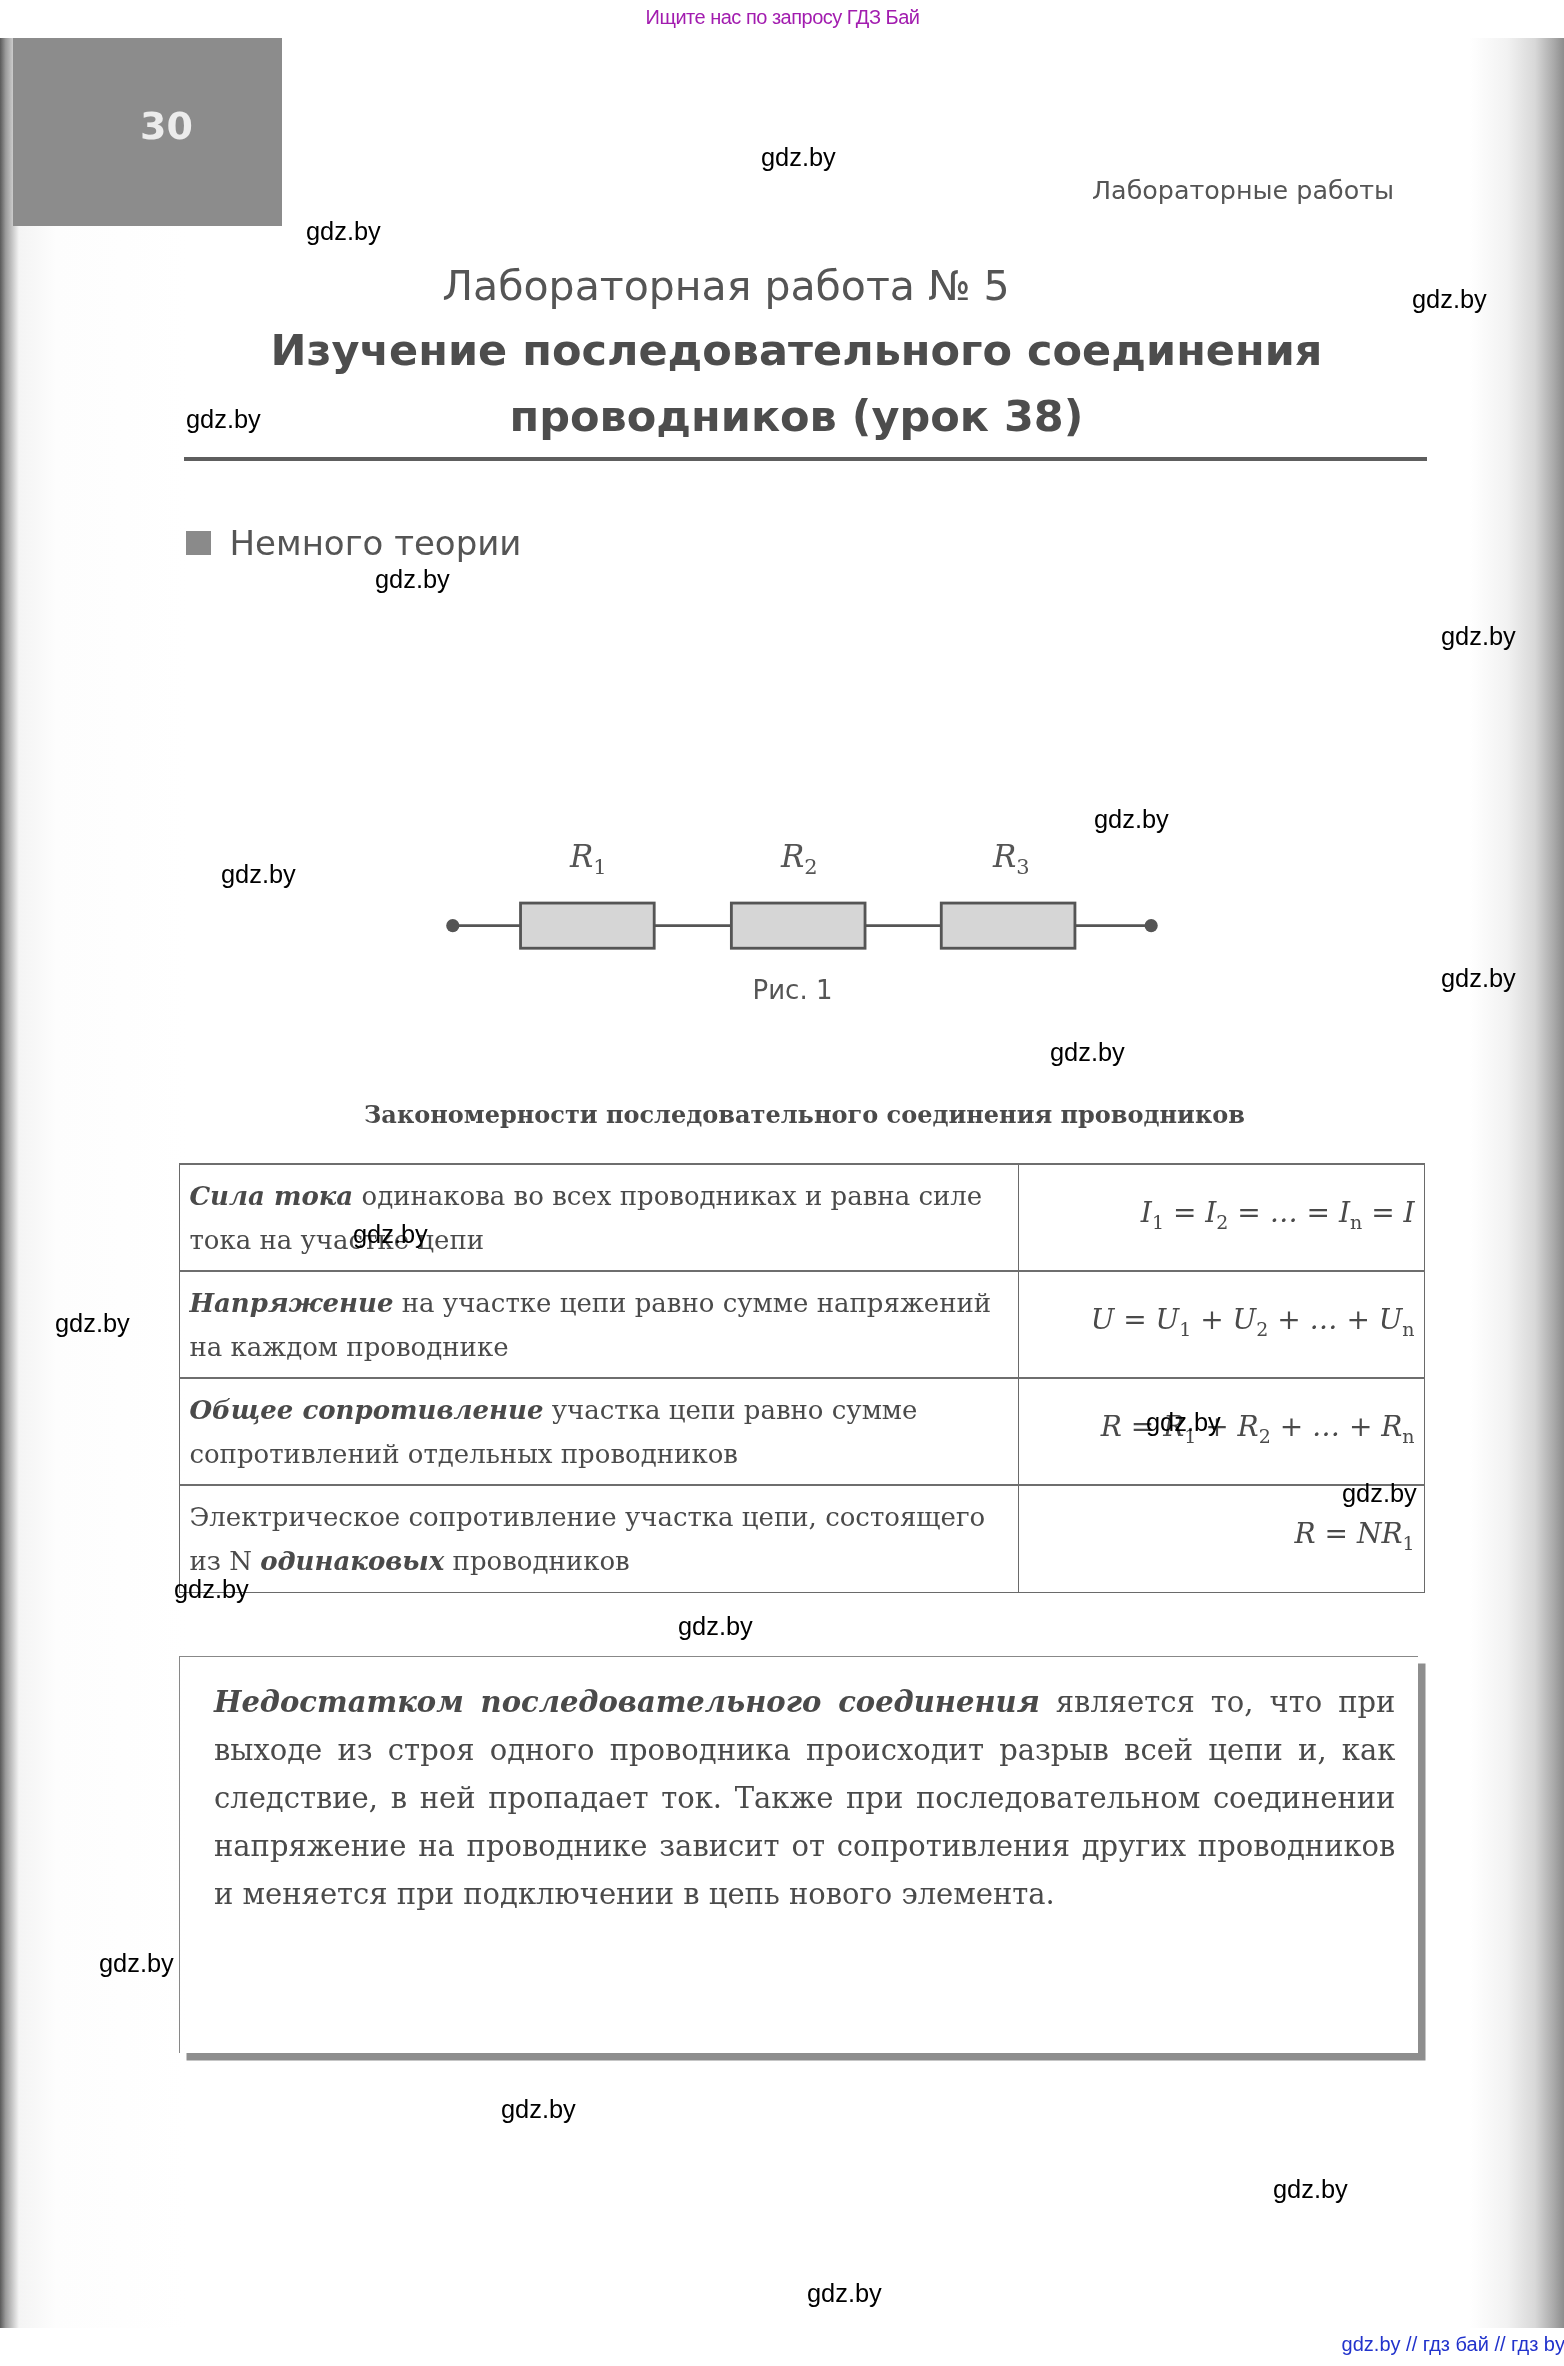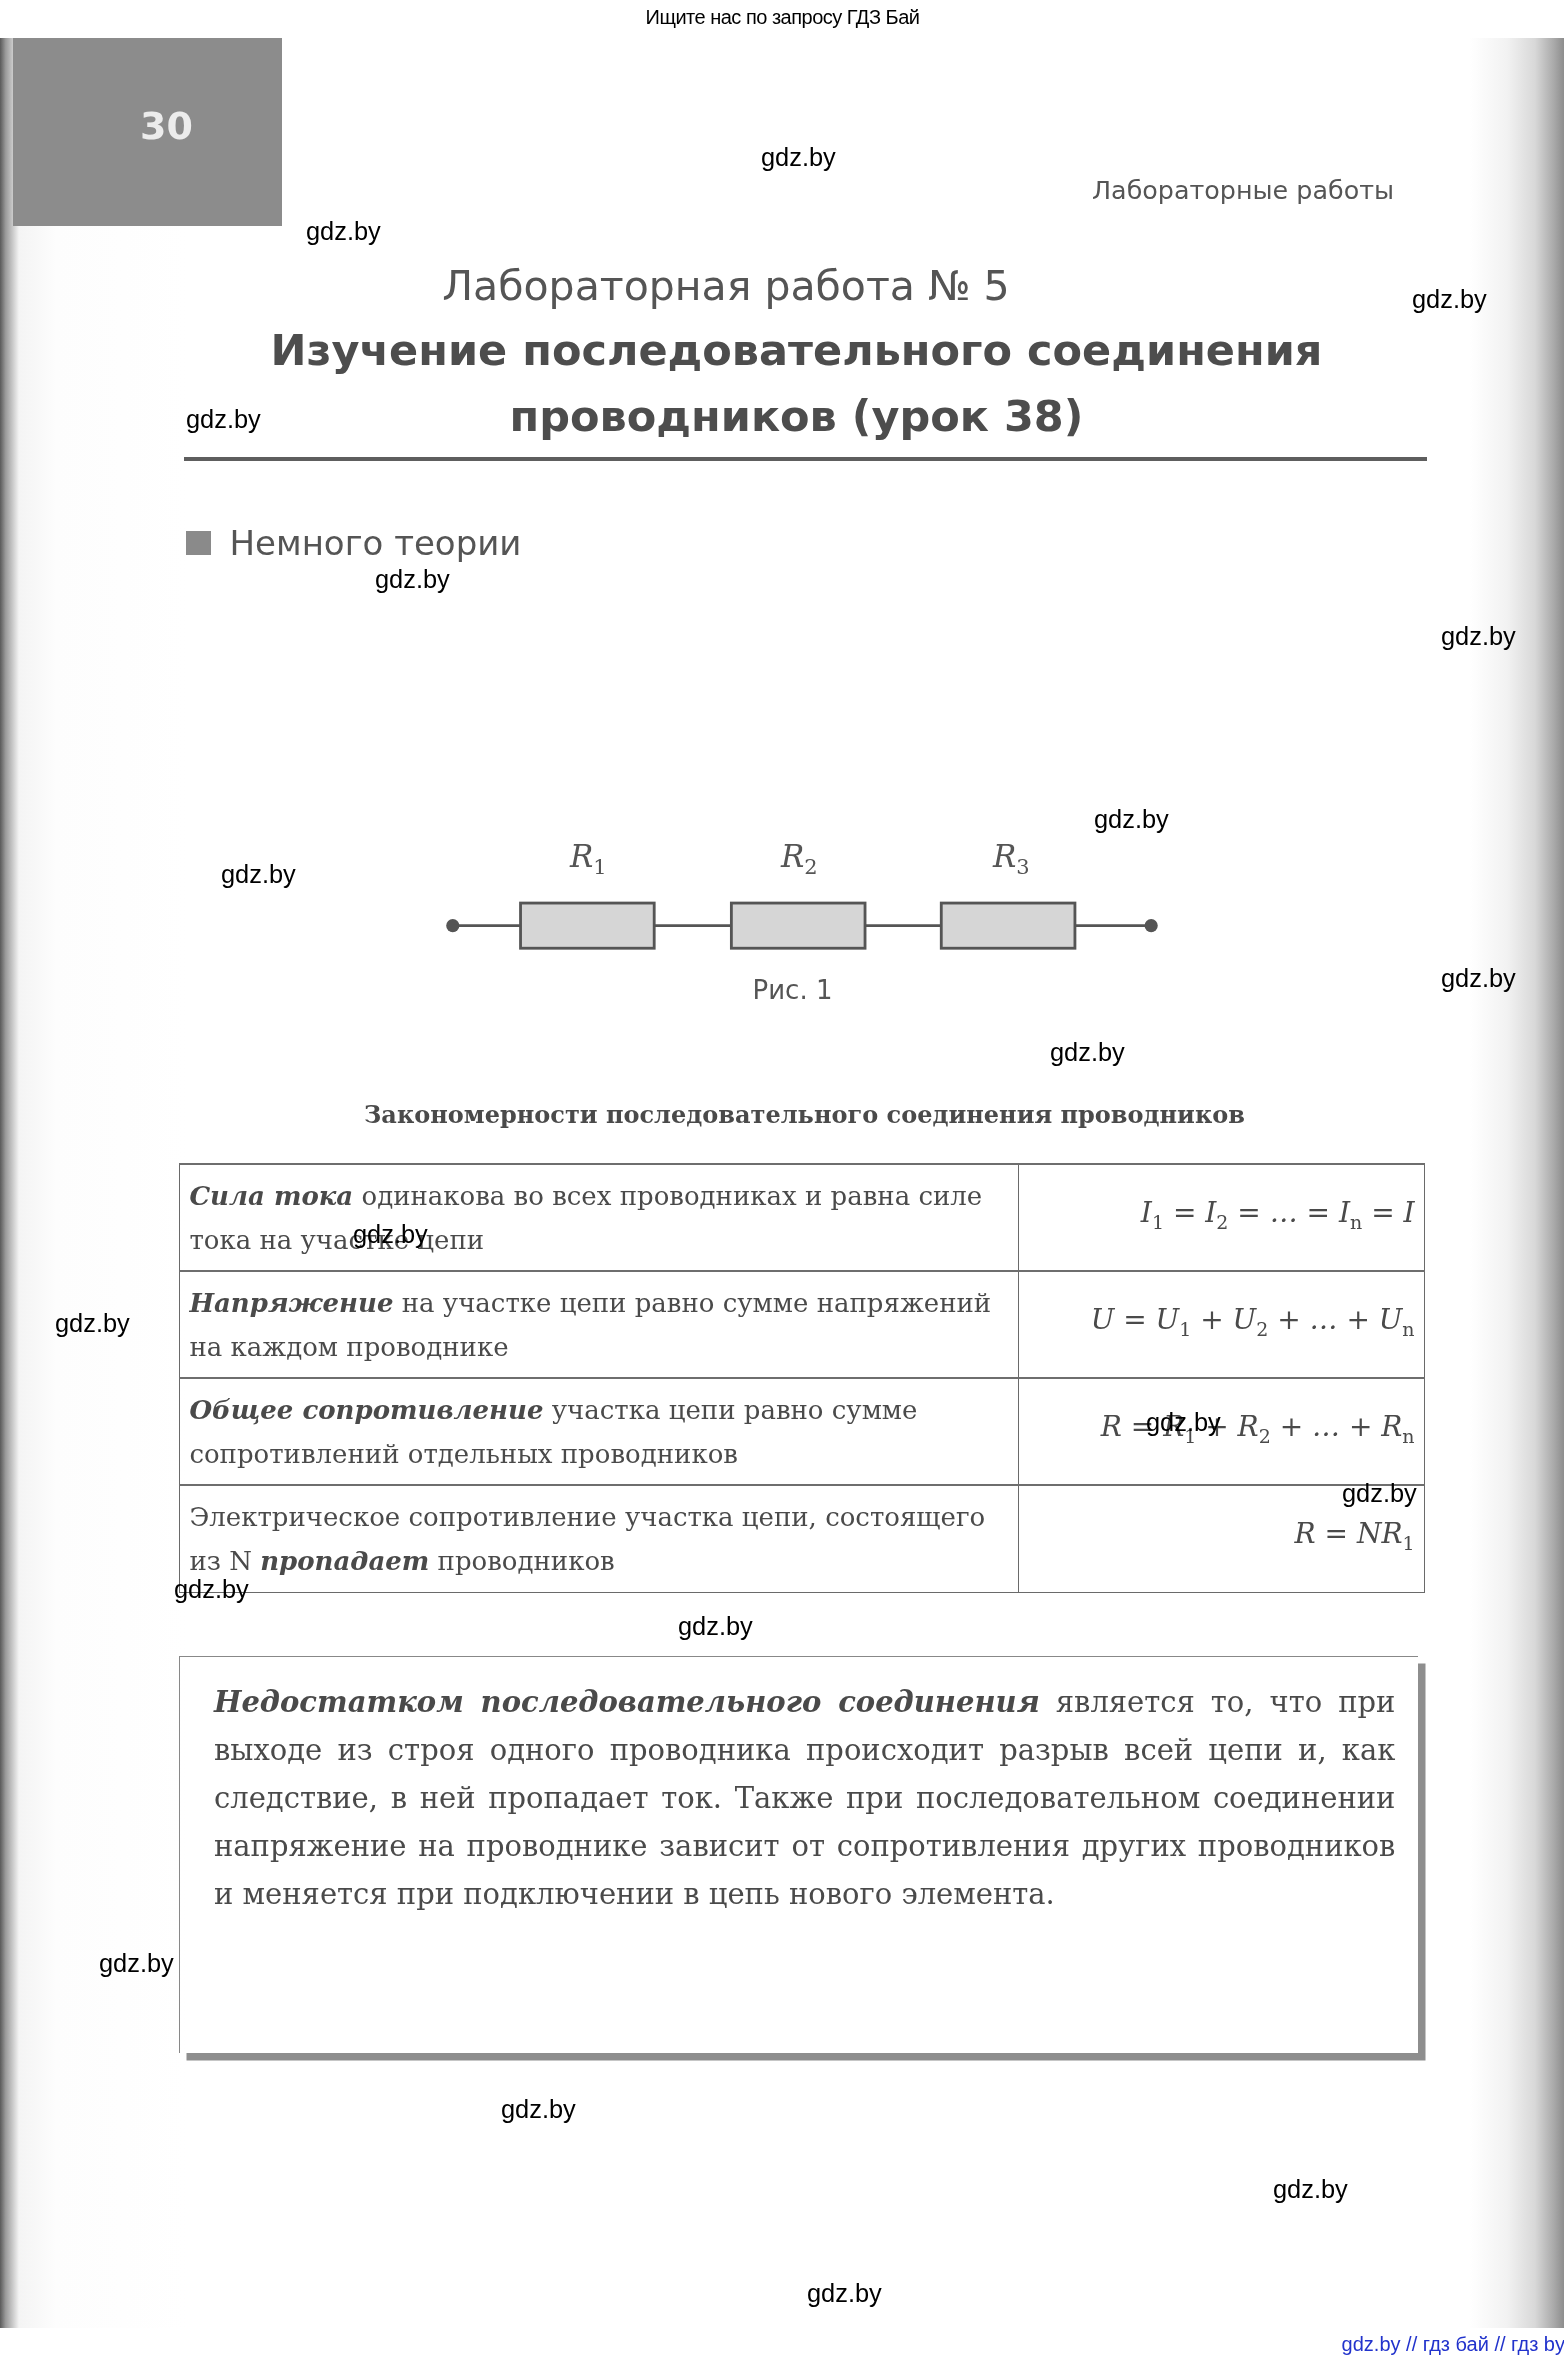--- a/index.html
+++ b/index.html
@@ -4,21 +4,21 @@
 <style>
   html, body { margin: 0; padding: 0; }
   body {
     width: 1565px; height: 2366px; position: relative; overflow: hidden;
     background: #ffffff;
     font-family: "DejaVu Serif", serif;
     color: #4a4a4a;
   }
   .banner-top {
     position: absolute; top: 5.6px; left: 0; width: 1565px; text-align: center;
-    font-family: "Liberation Sans", sans-serif; font-size: 20px; color: #000000;
+    font-family: "Liberation Sans", sans-serif; font-size: 20px; color: #a21caf;
     letter-spacing: -0.5px;
   }
   .banner-bottom {
     position: absolute; top: 2333px; left: 0; width: 1565px; text-align: right;
     font-family: "Liberation Sans", sans-serif; font-size: 20px; color: #2233cc;
   }
   .page {
     position: absolute; top: 38px; left: 0; width: 1565px; height: 2290px;
     background: linear-gradient(to right, #5a5a5a 0px, #9a9a9a 5.6px, #f4f4f4 19px, #fdfdfd 56px, #ffffff 188px, #ffffff 1469px, #f2f2f2 1507px, #d8d8d8 1535px, #a9a9a9 1554px, #8a8a8a 1565px);
   }
@@ -158,21 +158,21 @@
     </tr>
     <tr>
       <td class="desc"><em>Напряжение</em><span> на участке цепи равно сумме напряжений на каждом проводнике</span></td>
       <td class="formula">U = U<sub>1</sub> + U<sub>2</sub> + … + U<sub>n</sub></td>
     </tr>
     <tr>
       <td class="desc"><em>Общее сопротивление</em><span> участка цепи равно сумме сопротивлений отдельных проводников</span></td>
       <td class="formula">R = R<sub>1</sub> + R<sub>2</sub> + … + R<sub>n</sub></td>
     </tr>
     <tr>
-      <td class="desc"><span>Электрическое сопротивление участка цепи, состоящего из N </span><em>пропадает</em><span> проводников</span></td>
+      <td class="desc"><span>Электрическое сопротивление участка цепи, состоящего из N </span><em>одинаковых</em><span> проводников</span></td>
       <td class="formula">R = NR<sub>1</sub></td>
     </tr>
   </tbody>
     </table>
 
   <div class="notice-box">
     <em>Недостатком последовательного соединения</em><span> является то, что при выходе из строя одного проводника происходит разрыв всей цепи и, как следствие, в ней пропадает ток. Также при последовательном соединении напряжение на проводнике зависит от сопротивления других проводников и меняется при подключении в цепь нового элемента.</span>
   </div>
 
   <div class="wm" style="top: 105px; left: 761px;">gdz.by</div>

